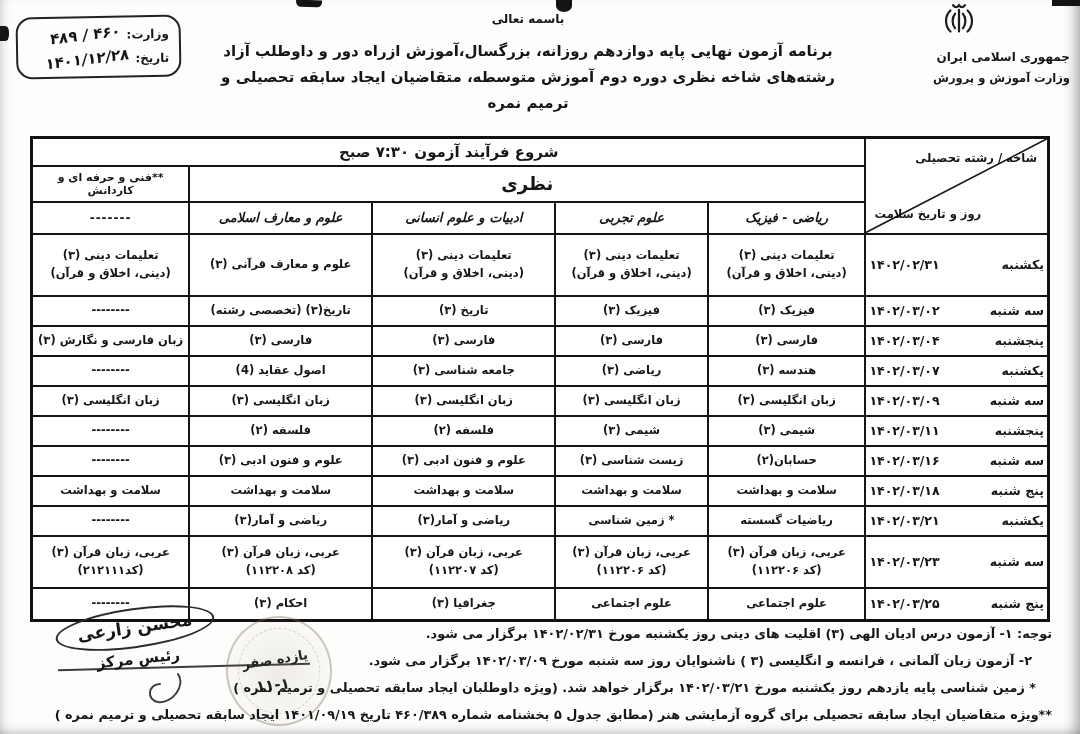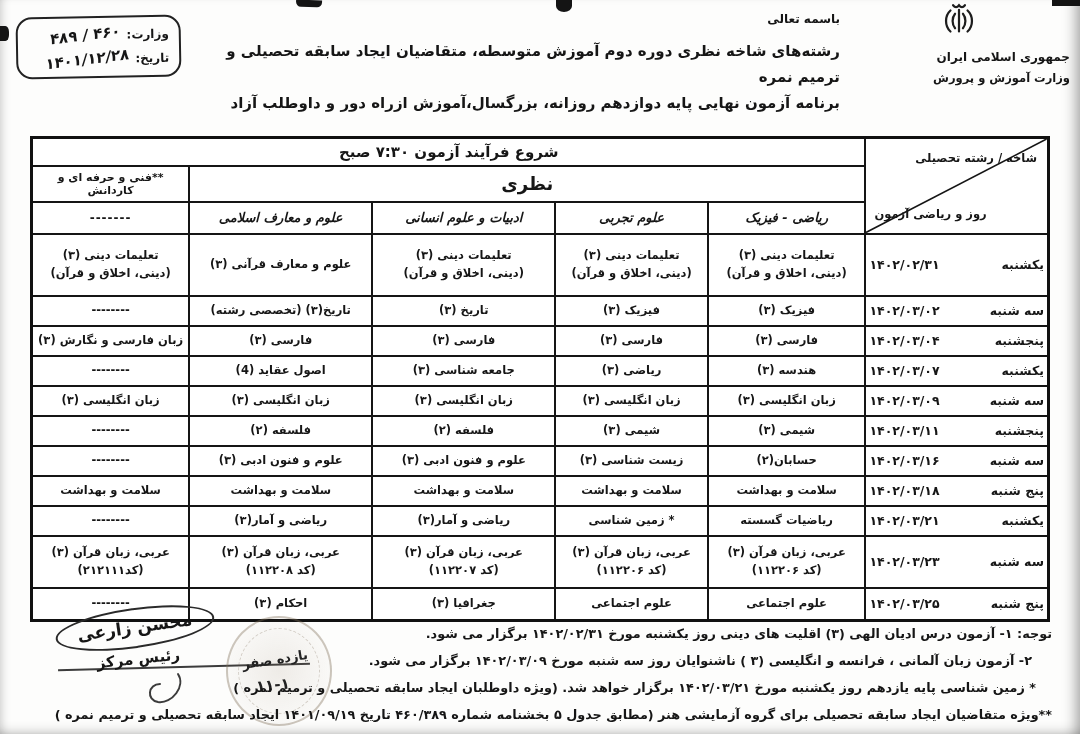--- a/index.html
+++ b/index.html
@@ -23,21 +23,21 @@
 
   
   .refbox{
     position:absolute; left:16px; top:16px; width:165px; height:62px;
     border:2px solid #222; border-radius:16px; padding:5px 10px;
     display:flex; flex-direction:column; justify-content:space-around;
     transform:rotate(-1deg);
   }
   .refrow{display:flex; align-items:center; gap:6px; font-size:12px; font-weight:700;}
   .hand{font-size:15px; font-weight:600; display:inline-block; transform:rotate(-6deg) skewX(-8deg); letter-spacing:1px; white-space:nowrap;}
-  .center-head{position:absolute; left:216px; right:240px; top:12px; }
+  .center-head{position:absolute; left:216px; right:240px; top:12px; text-align:center;}
   .bismillah{font-size:12px; font-weight:700; margin-bottom:12px;}
   .main-title{font-size:15px; font-weight:700; line-height:26px;}
   .sub-title{font-size:13.5px; font-weight:700; margin-top:4px;}
   .orgblock{position:absolute; right:10px; top:0; width:222px; }
   .emblem{display:block; margin:0 auto 4px auto;}
   .org1{font-size:12px; font-weight:700; line-height:22px;}
   .org2{font-size:11.5px; font-weight:700; line-height:20px;}
   .org3{font-size:9.5px; font-weight:700; line-height:16px;}
 
   
@@ -101,22 +101,22 @@
       <span class="hand">۴۶۰ / ۴۸۹</span>
     </div>
     <div class="refrow">
       <span>تاریخ:</span>
       <span class="hand">۱۴۰۱/۱۲/۲۸</span>
     </div>
   </div>
 
   <div class="center-head">
     <div class="bismillah">باسمه تعالی</div>
+    <div class="main-title">برنامه آزمون نهایی پایه دوازدهم روزانه، بزرگسال،آموزش ازراه دور و داوطلب آزاد</div>
     <div class="main-title">رشته‌های شاخه نظری دوره دوم آموزش متوسطه، متقاضیان ایجاد سابقه تحصیلی و ترمیم نمره</div>
-    <div class="main-title">برنامه آزمون نهایی پایه دوازدهم روزانه، بزرگسال،آموزش ازراه دور و داوطلب آزاد</div>
   </div>
 
   <div class="orgblock">
     <svg class="emblem" viewBox="0 0 64 64" width="42" height="42" aria-hidden="true">
       <g stroke="#1d1d1d" stroke-width="3.4" fill="none" stroke-linecap="round">
         <path d="M19 16 C10 24 10 40 19 48"></path>
         <path d="M26 21 C21 27 21 37 26 43"></path>
         <path d="M45 16 C54 24 54 40 45 48"></path>
         <path d="M38 21 C43 27 43 37 38 43"></path>
         <line x1="32" y1="15" x2="32" y2="48"></line>
@@ -136,21 +136,21 @@
       <col style="width:18%">
       <col style="width:15.5%">
     </colgroup>
     <thead>
       <tr>
         <td class="diag-cell" rowspan="3">
           <svg class="diag-svg" preserveAspectRatio="none" viewBox="0 0 100 100">
             <line x1="0" y1="100" x2="100" y2="0" stroke="#151515" stroke-width="1.6" vector-effect="non-scaling-stroke"></line>
           </svg>
           <span class="diag-top">شاخه / رشته تحصیلی</span>
-          <span class="diag-bottom">روز و ریاضی آزمون</span>
+          <span class="diag-bottom">روز و تاریخ سلامت</span>
         </td>
         <td class="banner" colspan="5">شروع فرآیند آزمون ۷:۳۰ صبح</td>
       </tr>
       <tr>
         <td class="group-h" colspan="4">نظری</td>
         <td class="voc-h">**فنی و حرفه ای و کاردانش</td>
       </tr>
       <tr id="col-header-row">
           <td class="col-h">ریاضی - فیزیک</td>
           <td class="col-h">علوم تجربی</td>

